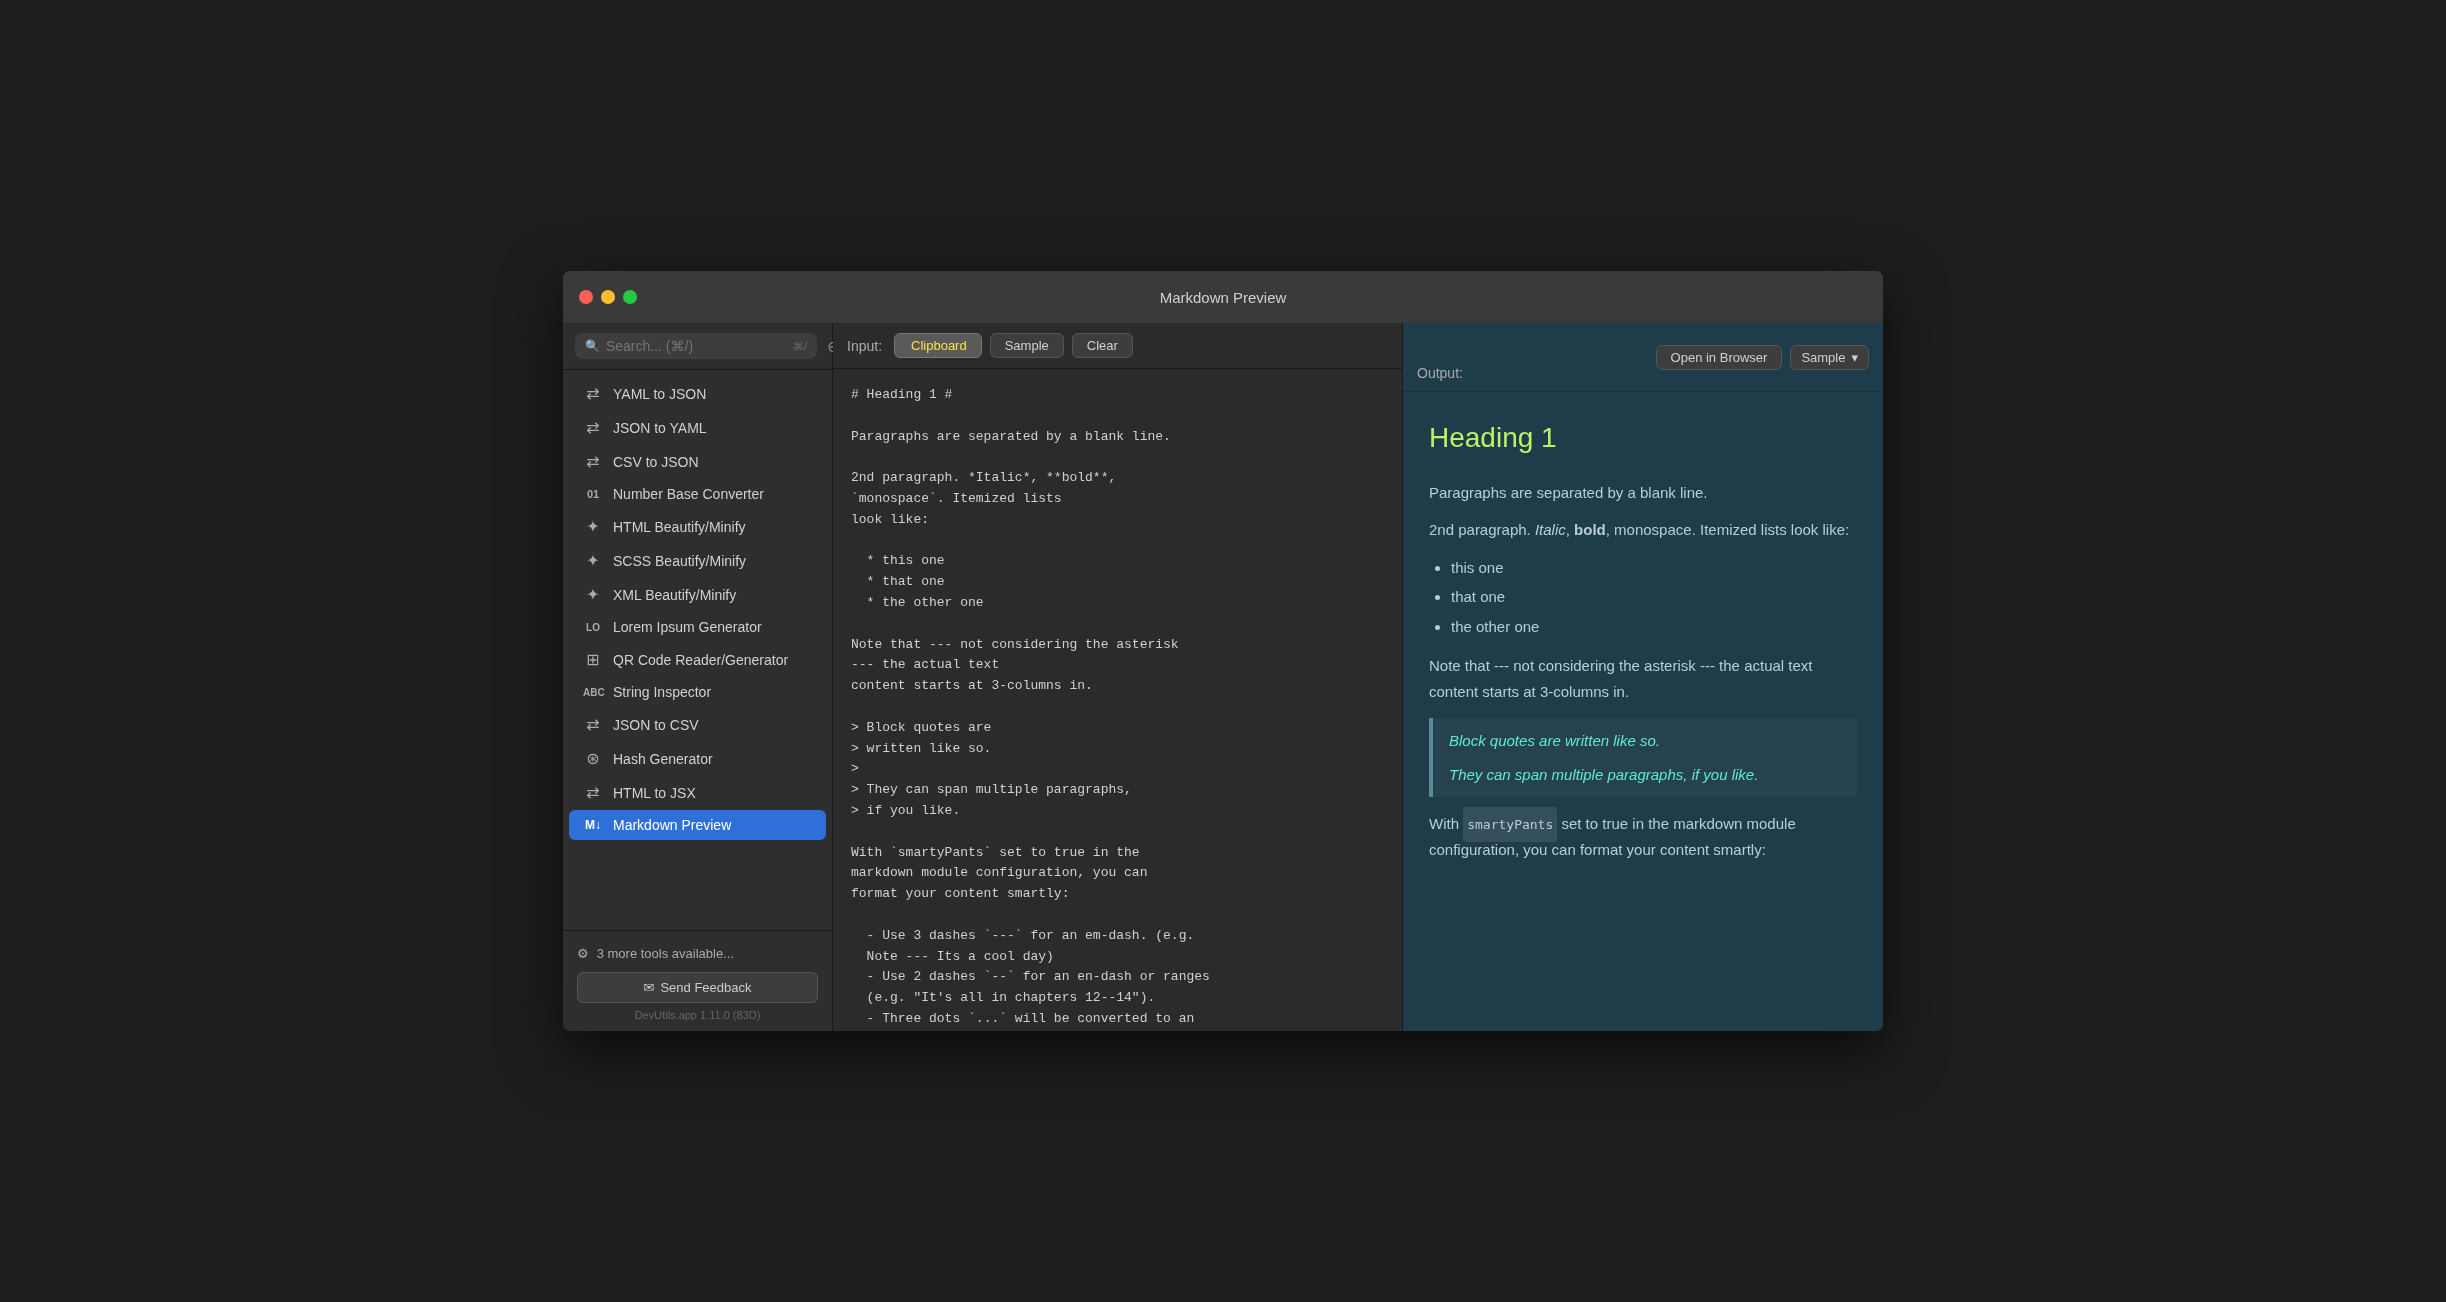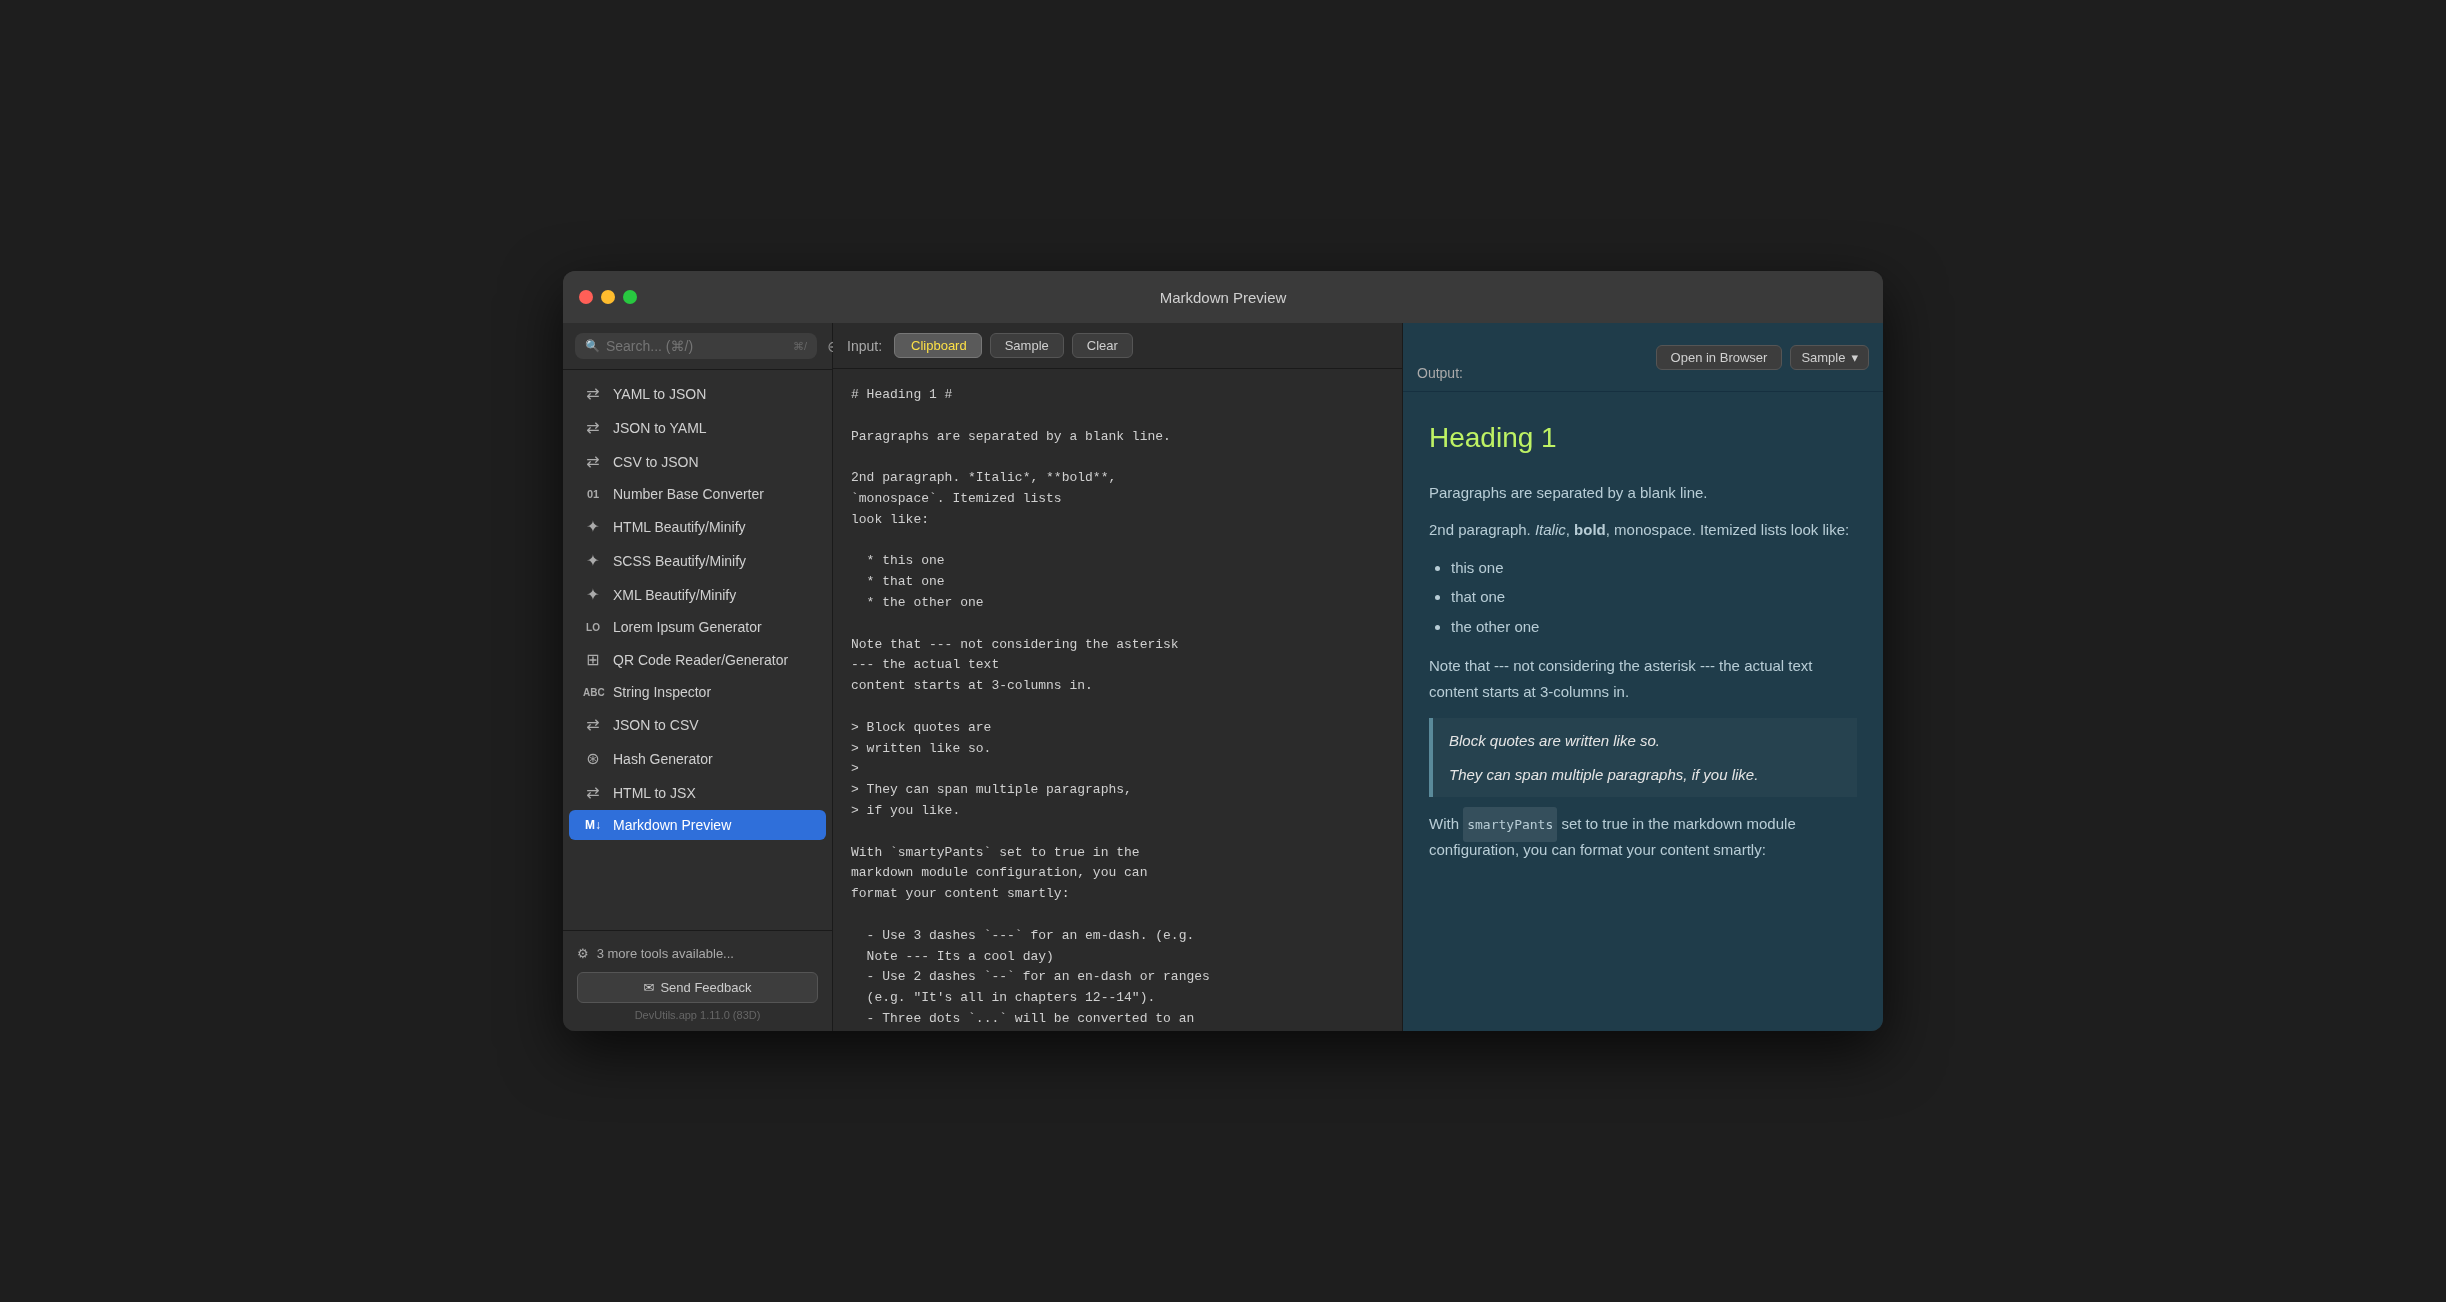--- a/index.html
+++ b/index.html
@@ -8,21 +8,21 @@
       display: flex;
       justify-content: center;
       align-items: center;
       min-height: 100vh;
       font-family: -apple-system, BlinkMacSystemFont, 'Helvetica Neue', sans-serif;
     }
     .window {
       width: 1320px;
       height: 760px;
       background: #2b2b2b;
-      border-radius: 12px;
+      border-radius: 7px;
       overflow: hidden;
       display: flex;
       flex-direction: column;
       box-shadow: 0 20px 60px rgba(0,0,0,0.7);
     }
     .titlebar {
       background: #3a3a3a;
       height: 52px;
       display: flex;
       align-items: center;
@@ -306,21 +306,21 @@
       margin-bottom: 4px;
       color: #b8cdd6;
     }
     .preview-blockquote {
       border-left: 4px solid #5a8a9a;
       padding: 10px 16px;
       margin: 14px 0;
       background: rgba(255,255,255,0.03);
     }
     .preview-blockquote p {
-      color: #e5e5e5;
+      color: #5eead4;
       font-style: italic;
       font-size: 15px;
       margin-bottom: 8px;
     }
     .preview-blockquote p:last-child {
       margin-bottom: 0;
     }
     .preview-smarty {
       font-family: 'Menlo', monospace;
       font-size: 13px;

